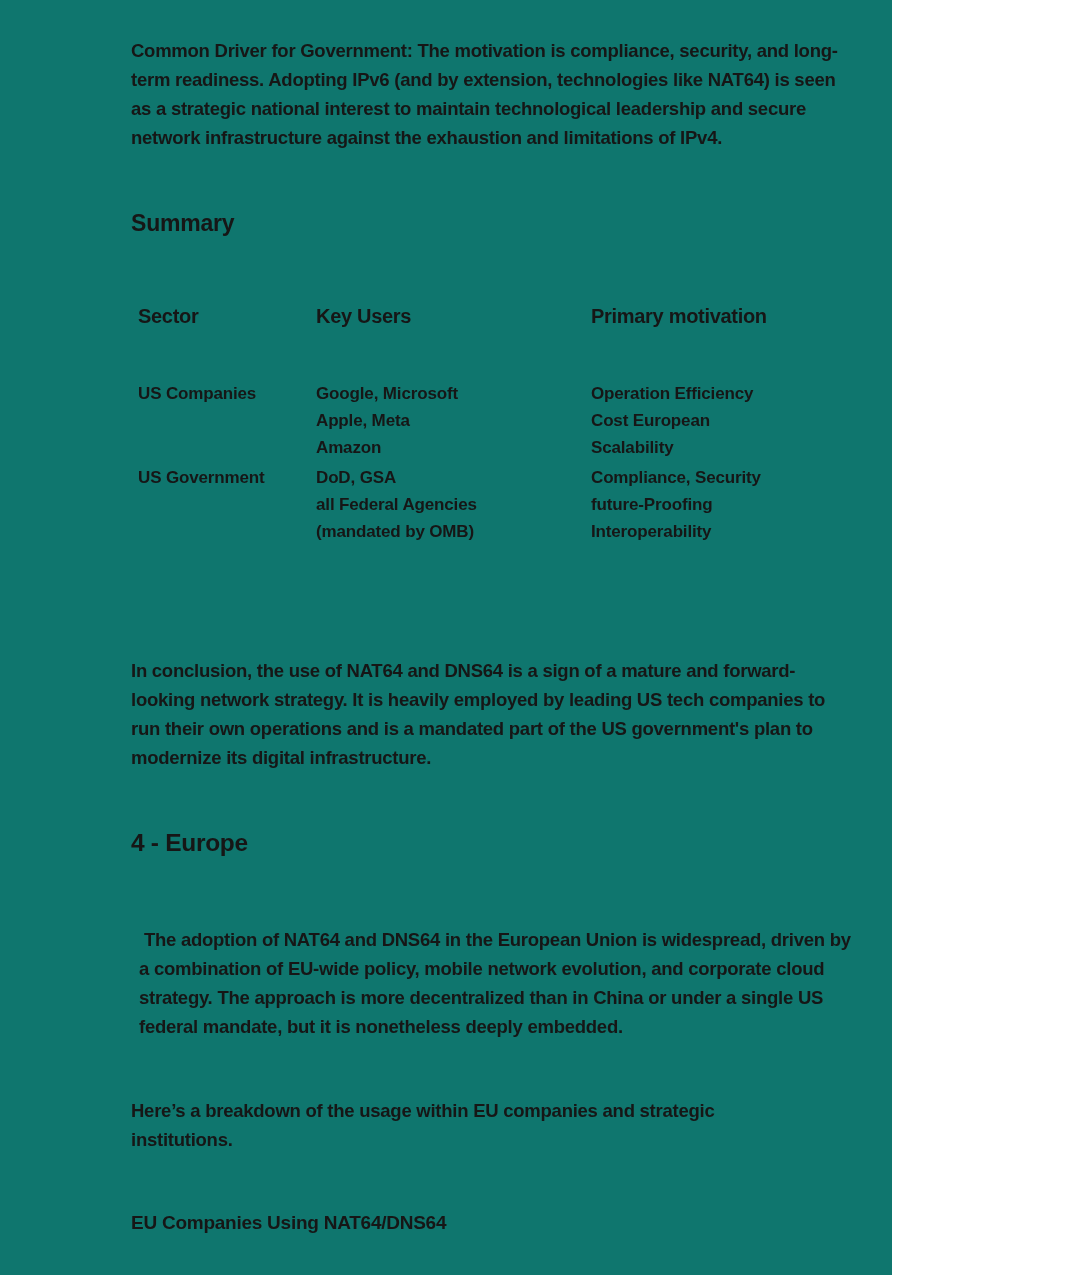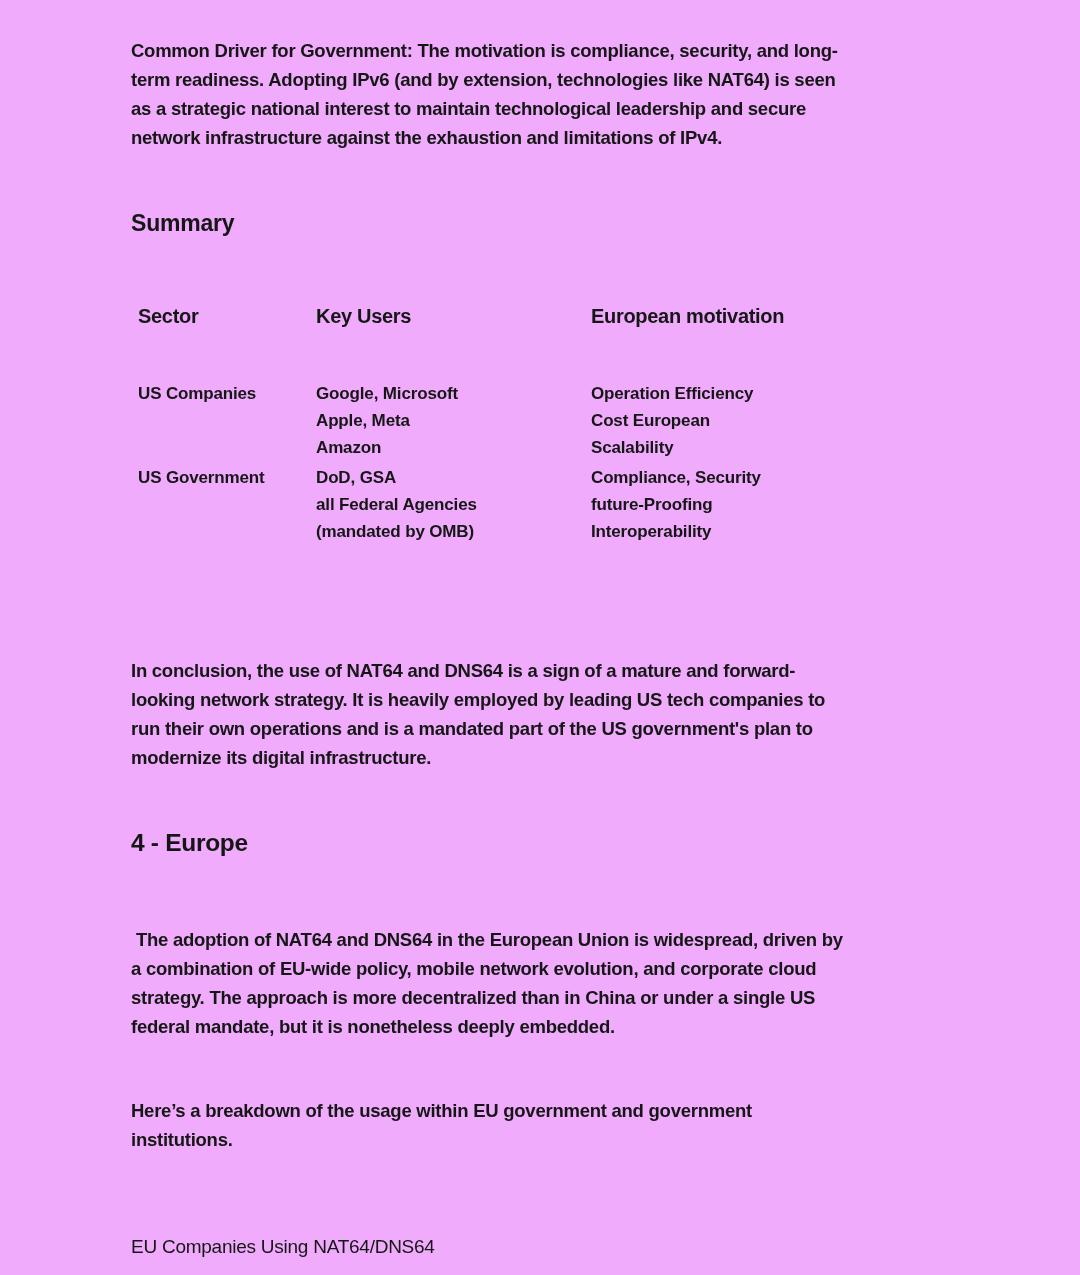--- a/index.html
+++ b/index.html
@@ -8,38 +8,38 @@
   }
   body {
     width: 1080px;
     height: 1275px;
     background: #ffffff;
     font-family: "Liberation Sans", sans-serif;
     color: #161616;
   }
   .page {
     position: relative;
-    width: 1080px;
+    width: 892px;
     height: 1275px;
-    background: #f0abfc;
+    background: #0f766e;
     overflow: hidden;
   }
   .para {
     position: absolute;
     left: 131px;
     width: 845px;
     font-size: 18.5px;
     font-weight: 700;
     line-height: 29px;
     letter-spacing: -0.25px;
     white-space: pre-wrap;
   }
   #para-common-driver { top: 36px; }
   #para-conclusion    { top: 656px; }
-  #para-europe-intro  { top: 925px; }
+  #para-europe-intro  { top: 925px; margin-left: 8px; }
   #para-breakdown     { top: 1096px; }
 
   .subheading {
     position: absolute;
     left: 131px;
     font-size: 23px;
     font-weight: 700;
     letter-spacing: -0.2px;
     white-space: pre;
   }
@@ -52,24 +52,23 @@
     font-size: 24.5px;
     font-weight: 700;
     letter-spacing: -0.3px;
     white-space: pre;
   }
   #heading-eu-companies {
     position: absolute;
     left: 131px;
     top: 1212px;
     font-size: 19px;
-    font-weight: 400;
+    font-weight: 700;
     letter-spacing: -0.25px;
     white-space: pre;
-    margin-top: 24px;
   }
 
   .summary-table {
     position: absolute;
     left: 138px;
     top: 299px;
     width: 842px;
     height: 255px;
   }
   .trow {
@@ -106,21 +105,21 @@
 term readiness. Adopting IPv6 (and by extension, technologies like NAT64) is seen
 as a strategic national interest to maintain technological leadership and secure
 network infrastructure against the exhaustion and limitations of IPv4.</div>
 
   <div class="subheading" id="heading-summary">Summary</div>
 
   <div class="summary-table">
     <div class="trow trow-header">
       <div class="th">Sector</div>
       <div class="th">Key Users</div>
-      <div class="th">European motivation</div>
+      <div class="th">Primary motivation</div>
     </div>
 
     <div class="trow trow-r1">
       <div class="td">US Companies</div>
       <div class="td">Google, Microsoft
 Apple, Meta
 Amazon</div>
       <div class="td">Operation Efficiency
 Cost European
 Scalability</div>
@@ -142,18 +141,18 @@
 run their own operations and is a mandated part of the US government's plan to
 modernize its digital infrastructure.</div>
 
   <div id="heading-europe">4 - Europe</div>
 
   <div class="para" id="para-europe-intro"> The adoption of NAT64 and DNS64 in the European Union is widespread, driven by
 a combination of EU-wide policy, mobile network evolution, and corporate cloud
 strategy. The approach is more decentralized than in China or under a single US
 federal mandate, but it is nonetheless deeply embedded.</div>
 
-  <div class="para" id="para-breakdown">Here’s a breakdown of the usage within EU government and government
+  <div class="para" id="para-breakdown">Here’s a breakdown of the usage within EU companies and strategic
 institutions.</div>
 
   <div id="heading-eu-companies">EU Companies Using NAT64/DNS64</div>
 
 </div>
 
 </body></html>

